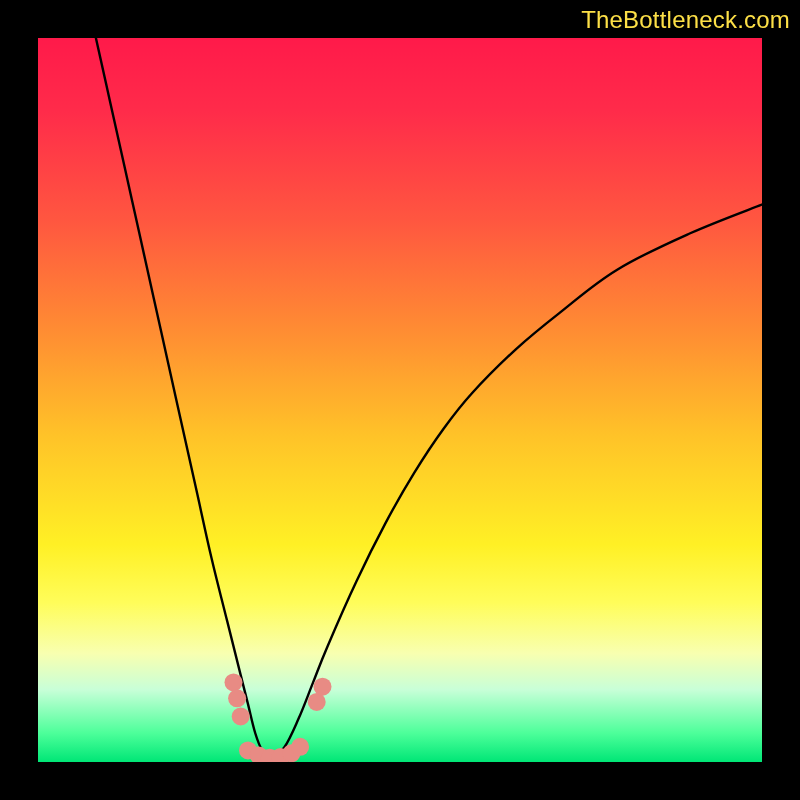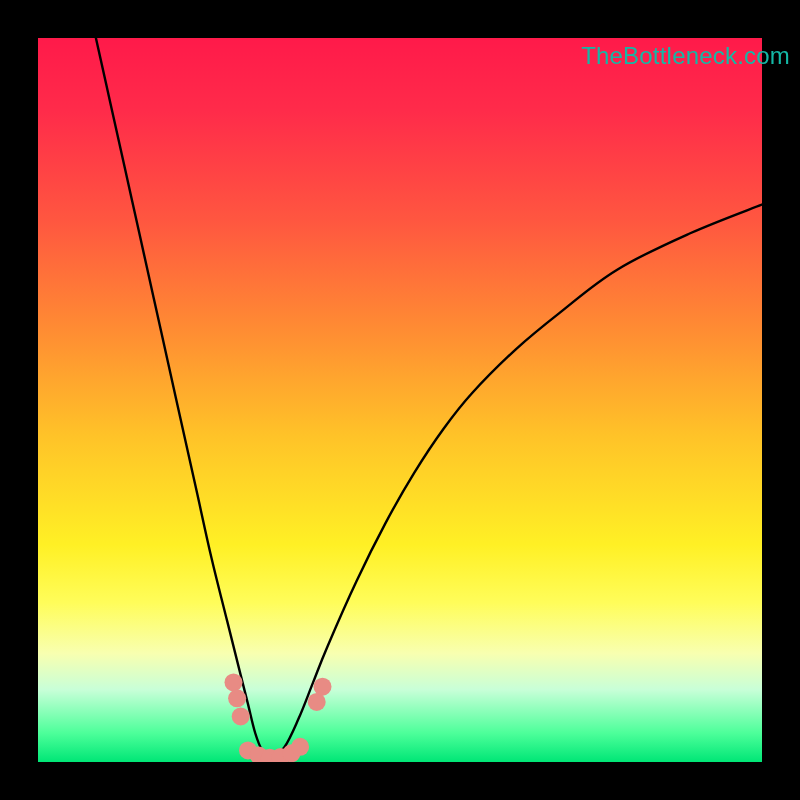--- a/index.html
+++ b/index.html
@@ -37,26 +37,25 @@
       #f8ffb0 85%,
       #c8ffd8 90%,
       #4dff9a 96%,
       #00e676 100%
     );
   }
   .watermark {
     position: absolute;
     top: 6px;
     right: 10px;
-    color: #14b8a6;
+    color: #fde047;
     font-size: 24px;
     font-weight: 500;
     letter-spacing: 0.2px;
     user-select: none;
-    margin-top: 36px;
   }
   svg.curves {
     position: absolute;
     top: 0;
     left: 0;
   }
 </style>
 </head>
 <body>
 

